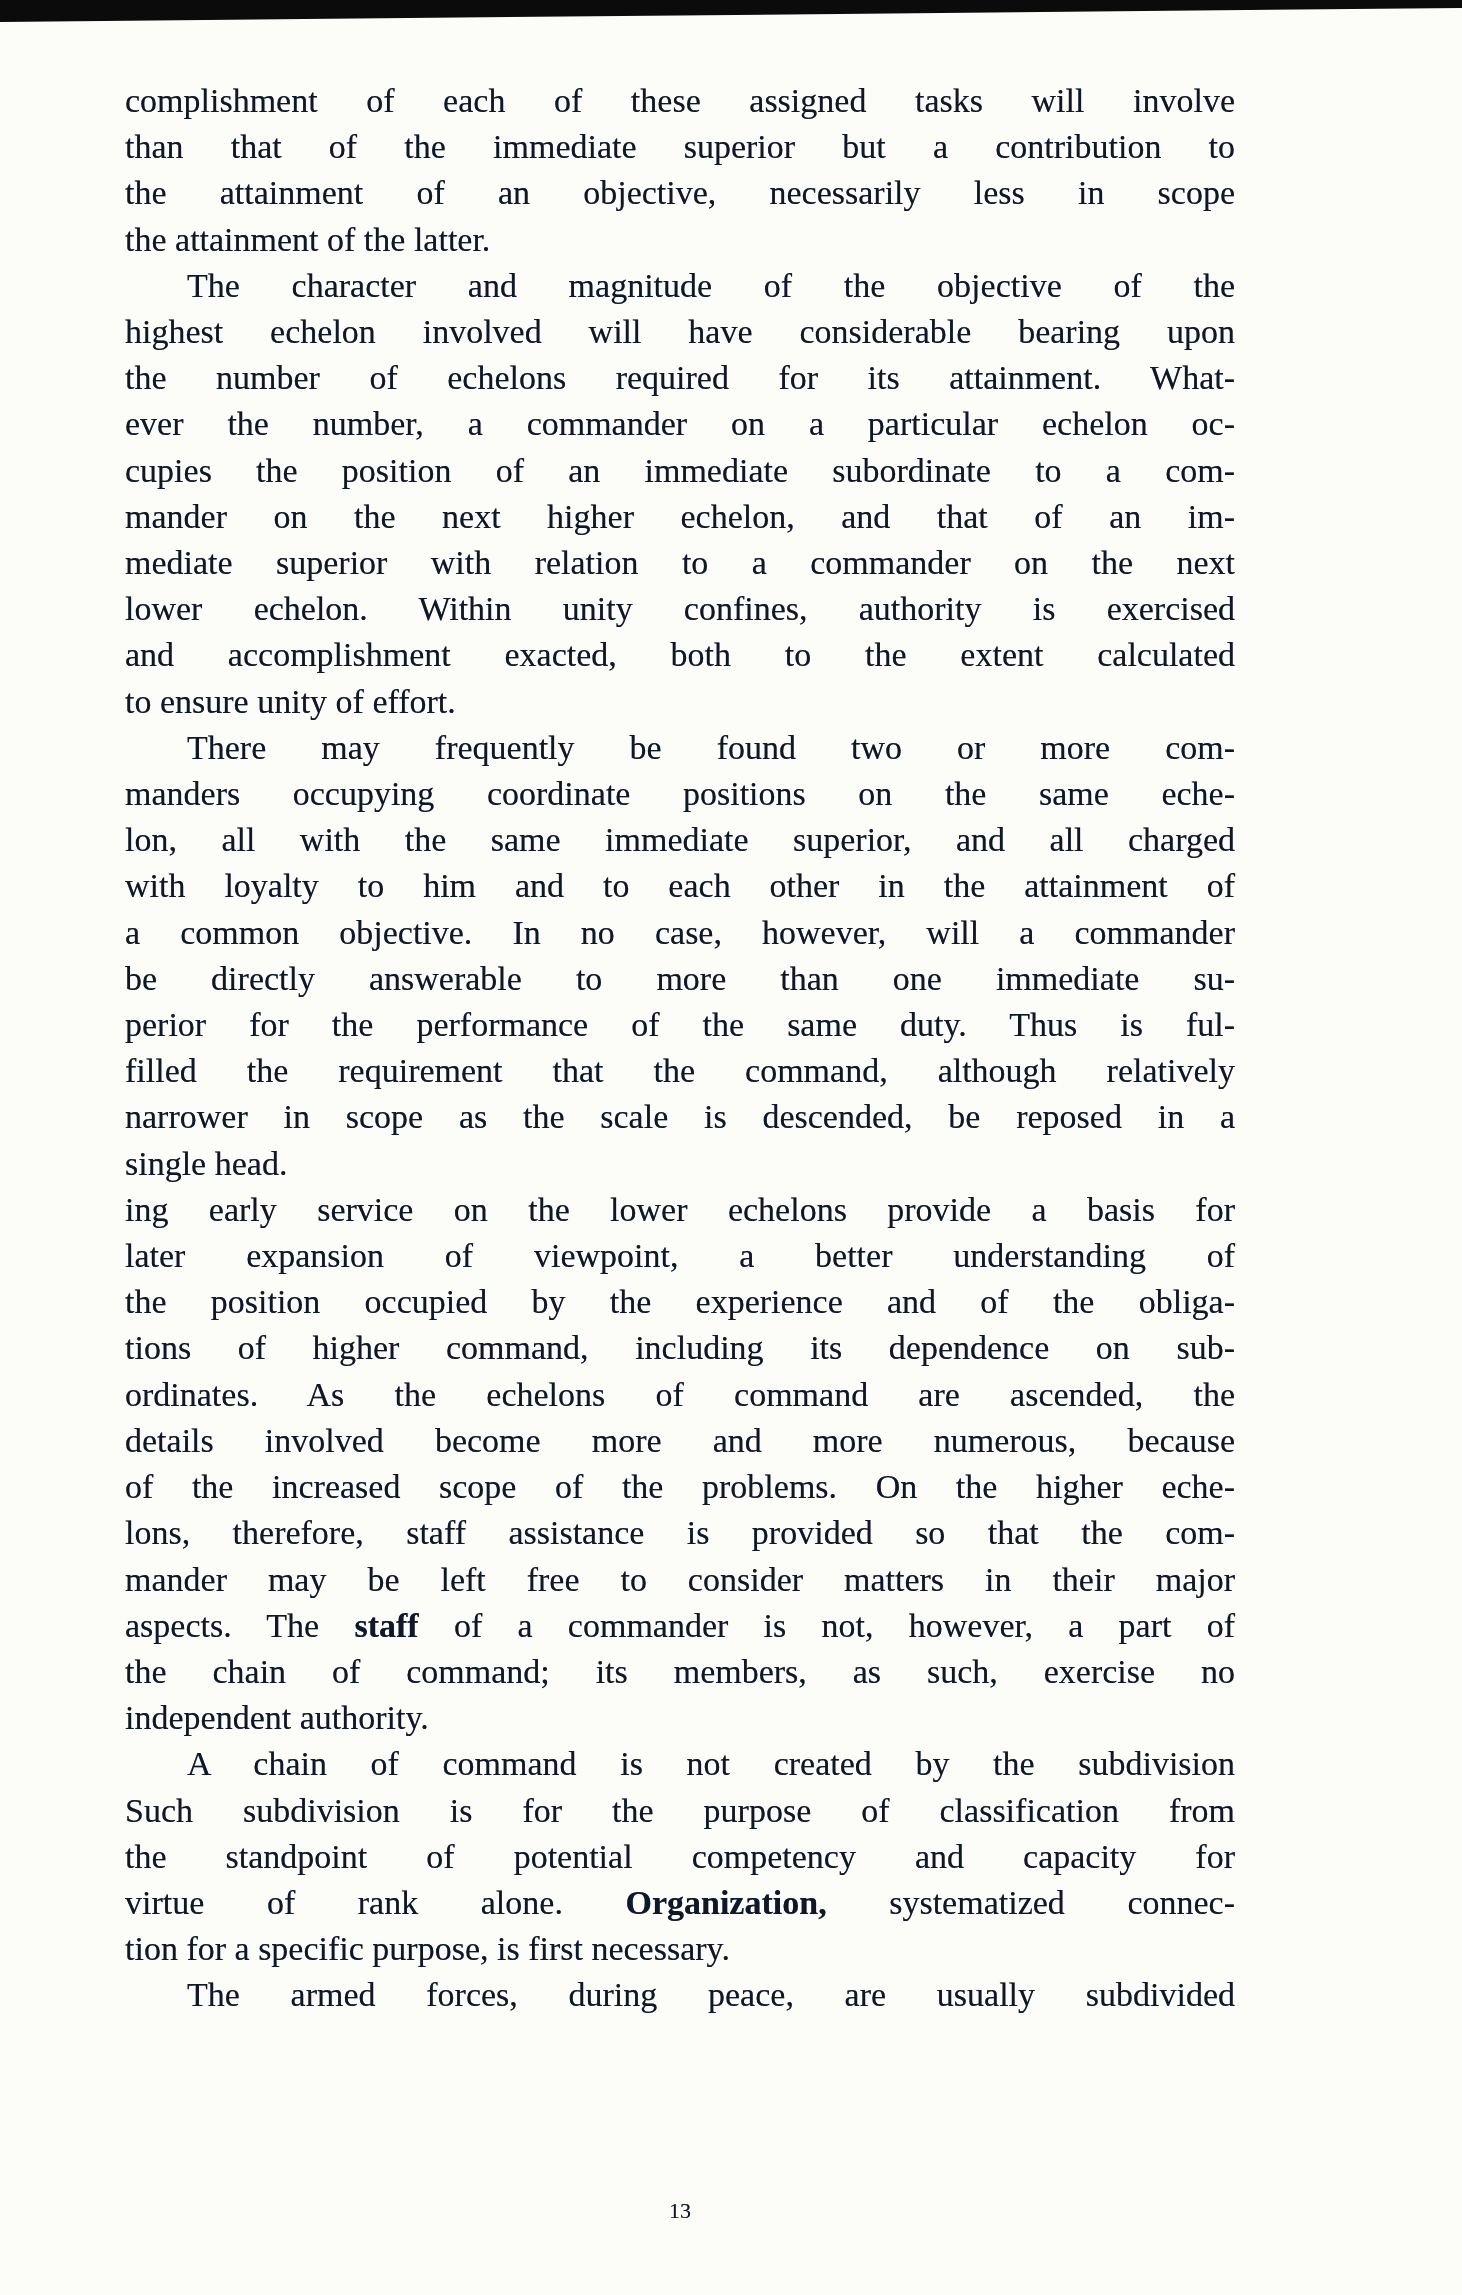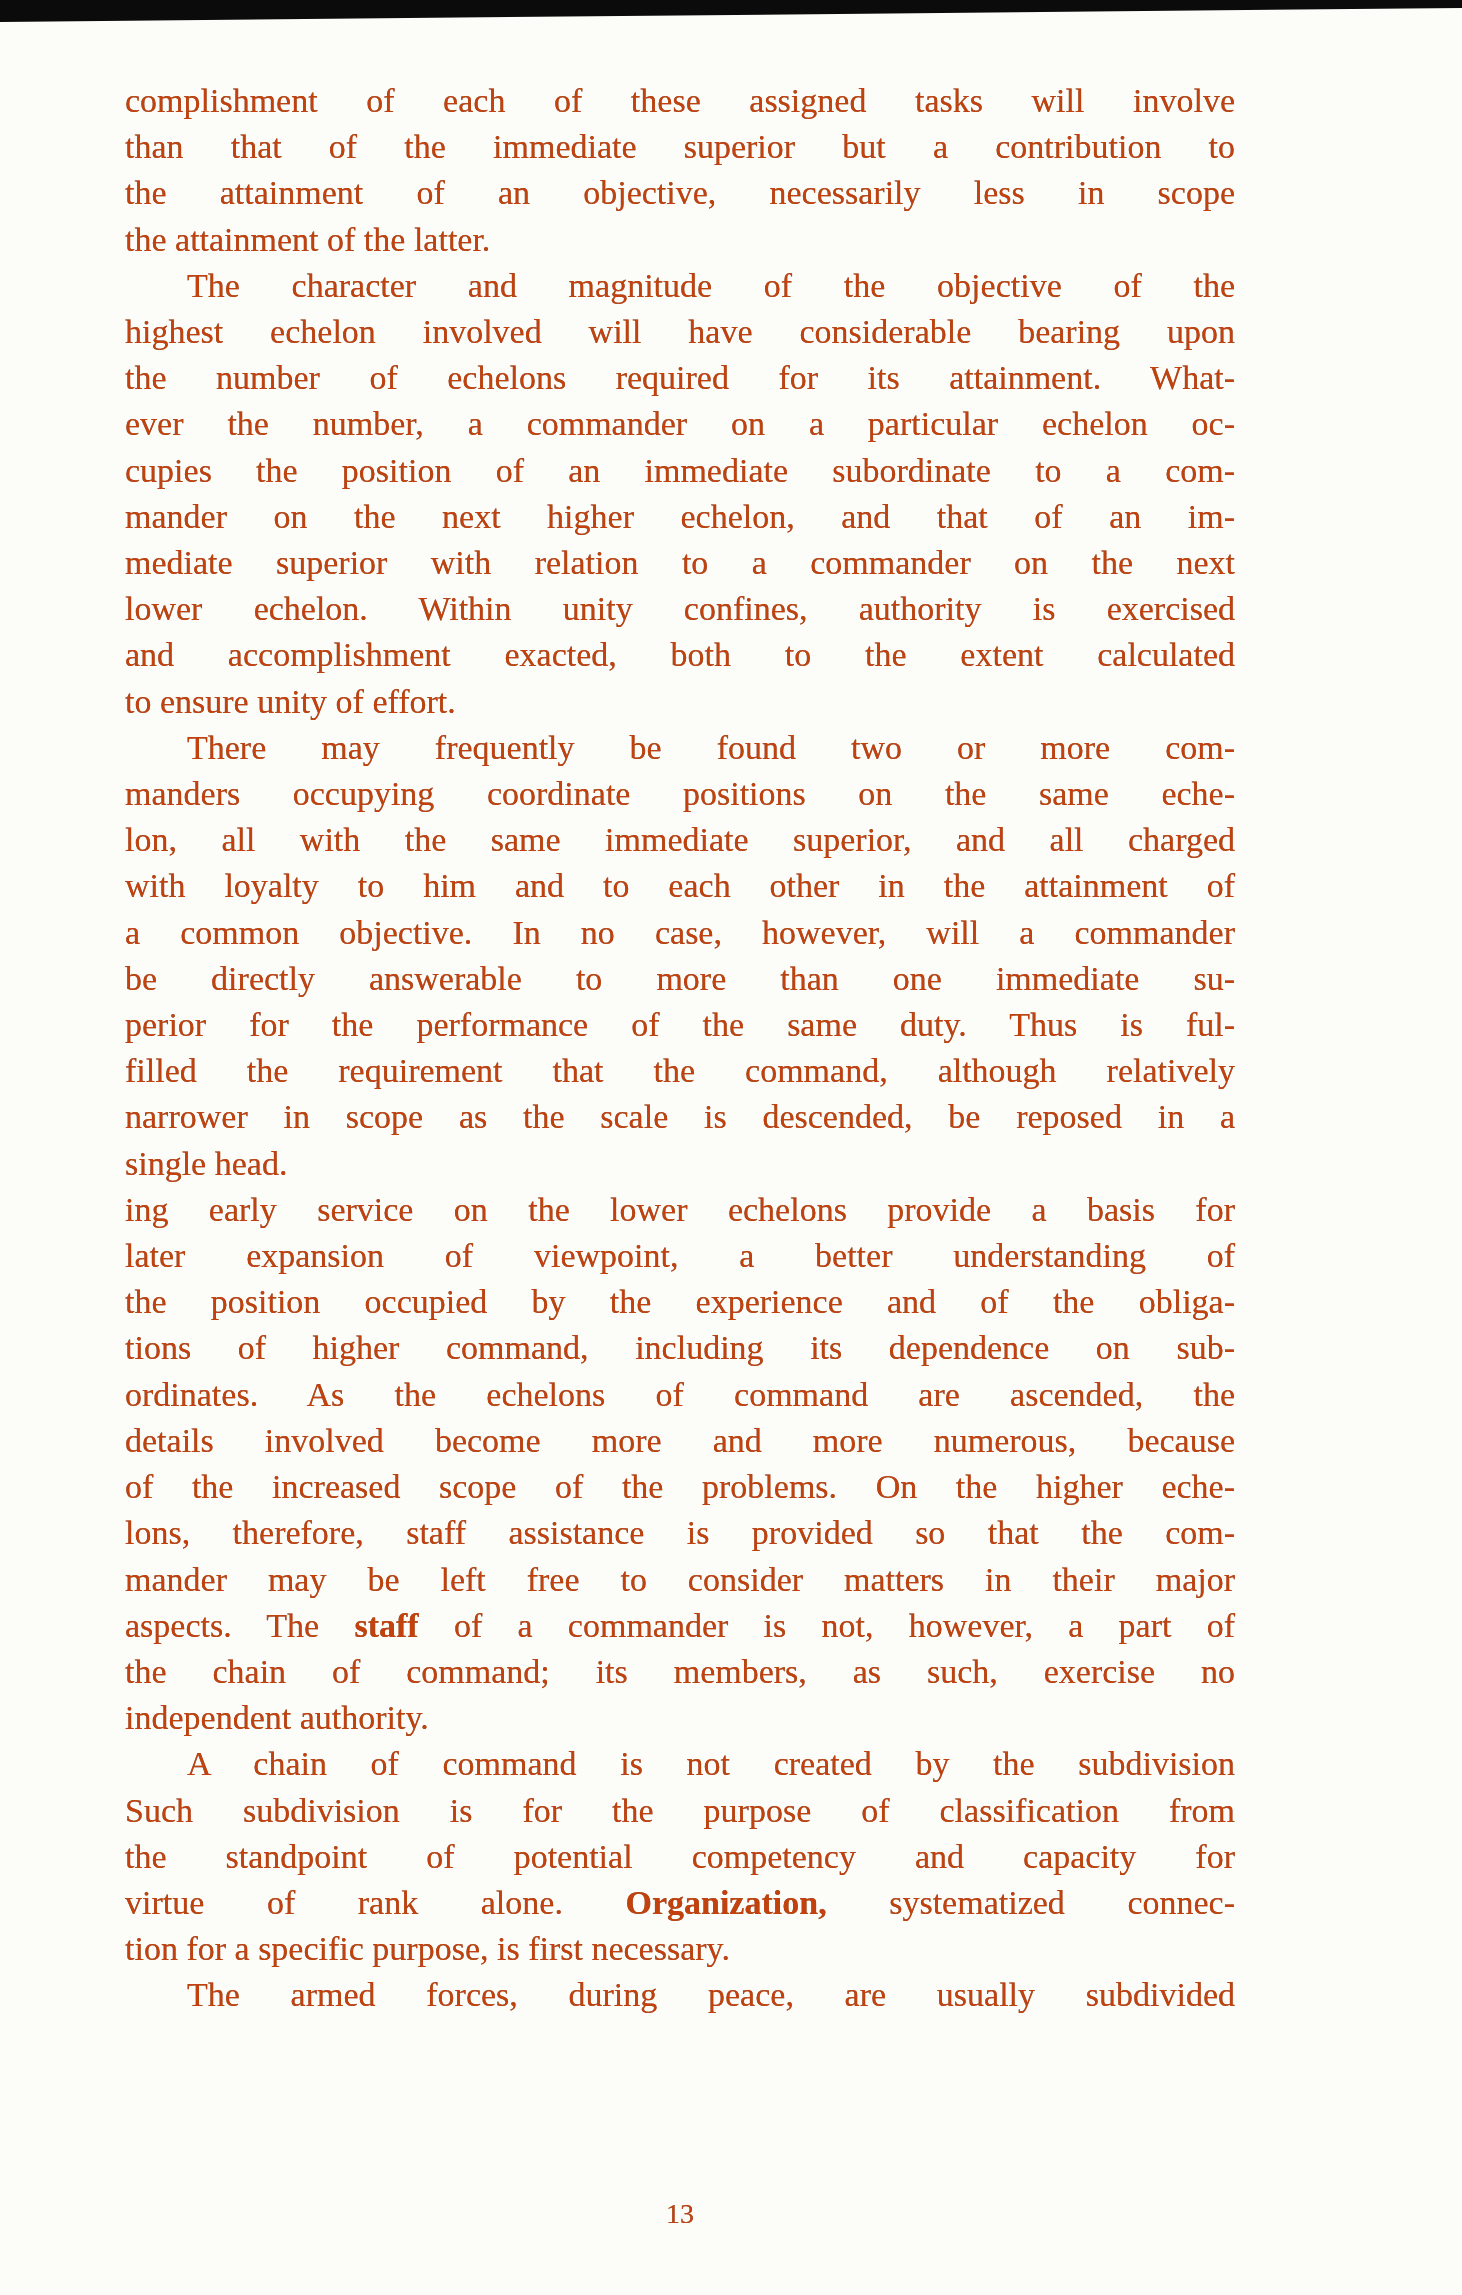--- a/index.html
+++ b/index.html
@@ -8,21 +8,21 @@
     background: #e8e8e6;
   }
   .page {
     position: relative;
     width: 1462px;
     height: 2295px;
     margin: 0 auto;
     background: #fcfcf9;
     overflow: hidden;
     font-family: "Liberation Serif", "DejaVu Serif", serif;
-    color: #c2410c;
+    color: #0f172a;
   }
   
   .scan-edge-top {
     position: absolute;
     top: 0; left: 0;
     width: 100%;
     height: 22px;
     background: #0b0b0b;
     clip-path: polygon(0 0, 100% 0, 100% 36%, 0 100%);
   }
@@ -54,21 +54,21 @@
   }
   .bold {
     font-weight: bold;
   }
   .page-number {
     position: absolute;
     top: 2198px;
     left: 125px;
     width: 1110px;
     text-align: center;
-    font-size: 28px;
+    font-size: 22px;
     text-shadow: 0 0 0.5px rgba(23,21,19,0.55);
   }
 </style>
 </head>
 <body>
 
 <div class="page">
 
   <div class="scan-edge-top"></div>
 

